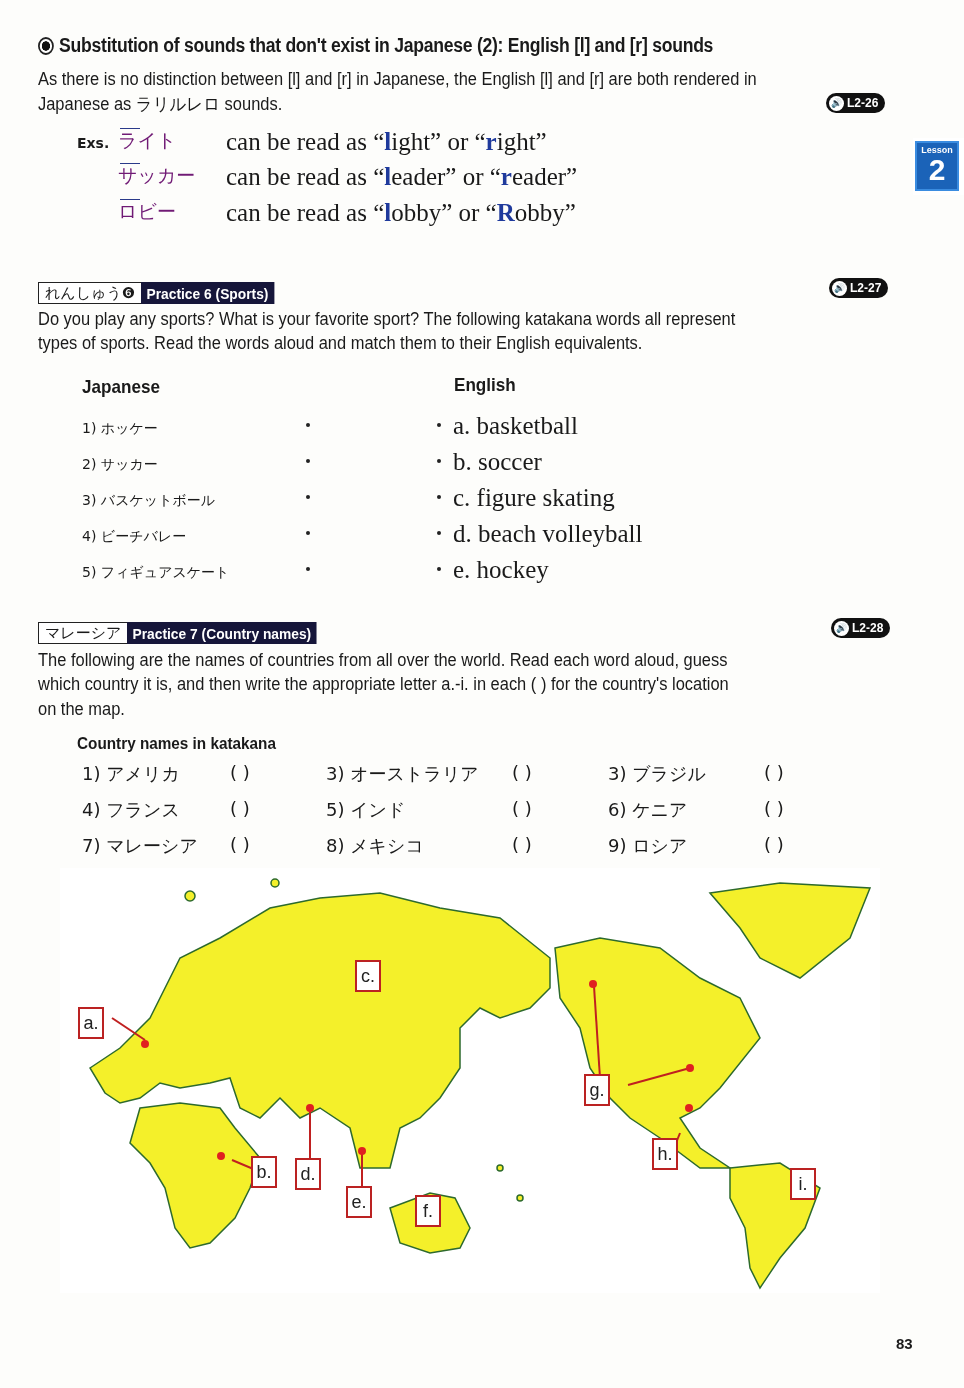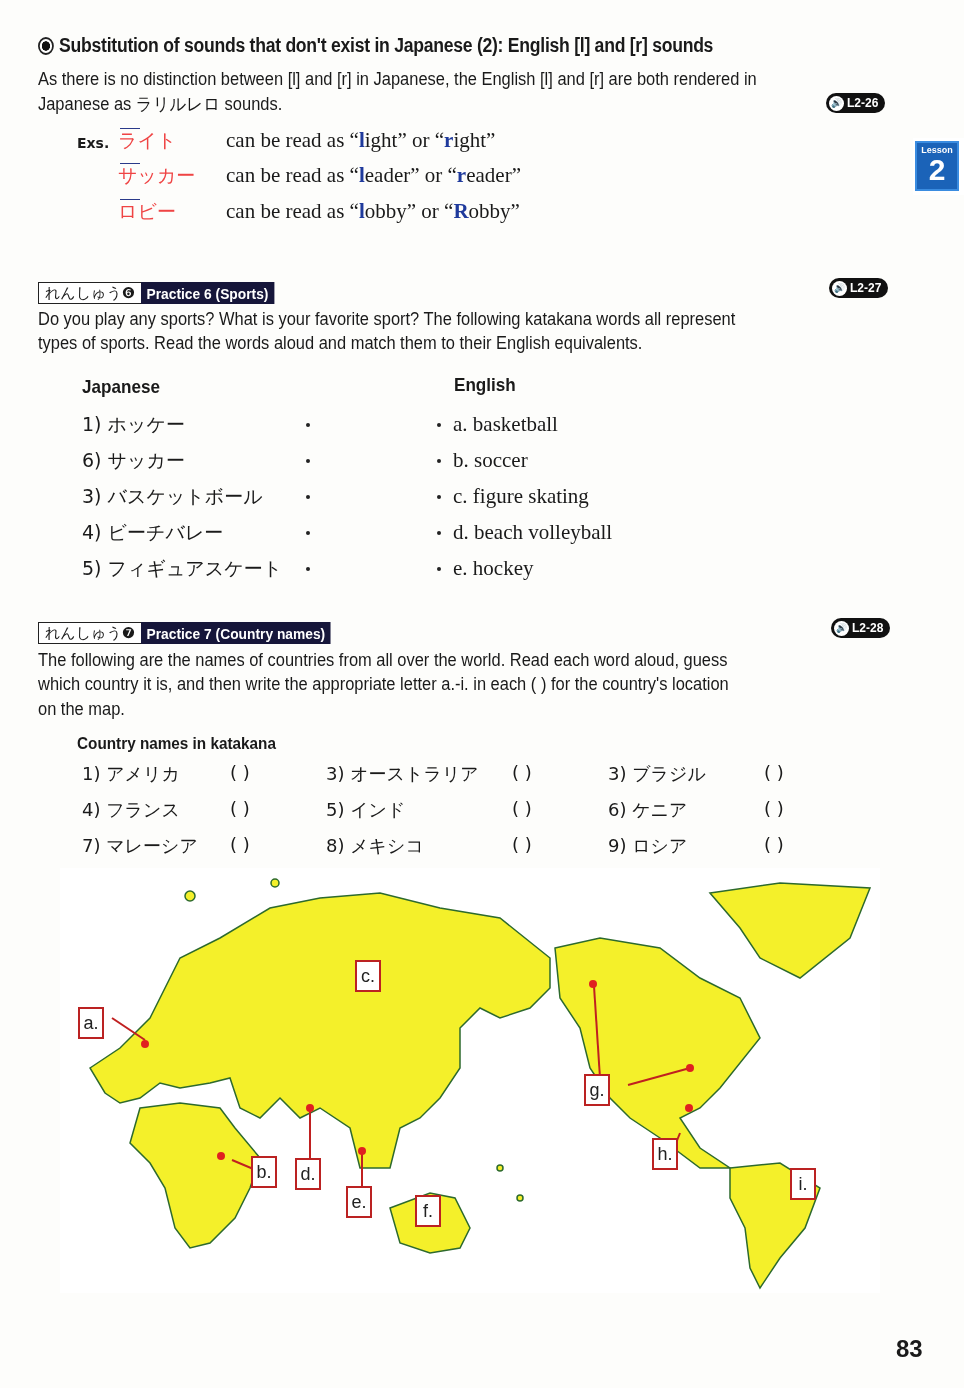--- a/index.html
+++ b/index.html
@@ -5,39 +5,39 @@
   * { box-sizing: border-box; margin: 0; padding: 0; }
   body { width: 964px; height: 1388px; background: #fdfdfb; position: relative; overflow: hidden;
          font-family: "Liberation Sans", sans-serif; color: #1a1a1a; }
   .abs { position: absolute; }
   .h1 { left: 38px; top: 34px; font-size: 20px; font-weight: bold; letter-spacing: -0.3px; transform: scaleX(0.88); transform-origin: left; white-space: nowrap; }
   .bullet { display: inline-block; width: 18px; height: 18px; border-radius: 50%; border: 2px solid #222; background: radial-gradient(circle, #111 45%, #fff 50%); vertical-align: -3px; margin-right: 6px; }
   .para { font-size: 17.5px; line-height: 25px; color: #1a1a1a; transform: scaleX(0.94); transform-origin: left; white-space: nowrap; }
   .badge { height: 20px; padding: 0 7px 0 3px; border-radius: 10px; background: #111; color: #fff; font-size: 12px; font-weight: bold; display: flex; align-items: center; gap: 3px; }
   .badge .spk { width: 15px; height: 15px; border-radius: 50%; background: #fff; color: #111; font-size: 9px; display: flex; align-items: center; justify-content: center; }
   .ex-label { font-weight: bold; font-size: 14px; font-family: "DejaVu Sans", sans-serif; }
-  .kata { font-size: 19px; font-family: "DejaVu Sans", sans-serif; color: #ef4444; }
+  .kata { font-size: 19px; font-family: "DejaVu Sans", sans-serif; color: #701a75; }
   .ol { border-top: 1.5px solid #2a3a8a; }
-  .serif { font-family: "Liberation Serif", serif; font-size: 21px; }
+  .serif { font-family: "Liberation Serif", serif; font-size: 25px; }
   .blue { color: #1f3a9c; font-weight: bold; }
   .lesson-tab { left: 913px; top: 138px; width: 51px; height: 57px; background: #fff; }
   .lesson-box { position: absolute; left: 2px; top: 3px; width: 44px; height: 50px; background: #1b63b8; border: 2px solid #3a8ce0; color: #fff; text-align: center; }
   .lesson-box .lbl { font-size: 9px; font-weight: bold; margin-top: 2px; }
   .lesson-box .num { font-size: 30px; font-weight: bold; line-height: 30px; }
   .practice-head { display: flex; align-items: stretch; height: 22px; }
   .practice-head .jp { border: 1.5px solid #222; border-right: none; padding: 0 6px; font-size: 15px; font-family: "DejaVu Sans", sans-serif; display: flex; align-items: center; background: #fff; }
   .practice-head .en { background: #16163a; color: #fff; font-weight: bold; font-size: 15px; padding: 0 6px; display: flex; align-items: center; transform: scaleX(0.92); transform-origin: left; }
   .col-h { font-size: 19px; font-weight: bold; transform: scaleX(0.9); transform-origin: left; }
-  .row { font-size: 19px; font-family: "DejaVu Sans", sans-serif; }
+  .row { font-size: 14px; font-family: "DejaVu Sans", sans-serif; margin-top: 8px; }
   .dot { width: 4px; height: 4px; border-radius: 50%; background: #222; }
   .cn-row { font-size: 18px; font-family: "DejaVu Sans", sans-serif; white-space: nowrap; }
   .map { left: 60px; top: 868px; width: 820px; height: 425px; background: #fff; }
   .label-box { position: absolute; background: #fff; border: 2px solid #b22; width: 26px; height: 32px; font-size: 18px; display: flex; align-items: center; justify-content: center; color: #222; }
   .pin { position: absolute; width: 8px; height: 8px; border-radius: 50%; background: #e02020; }
-  .page-num { left: 896px; top: 1335px; font-size: 24px; font-weight: bold; }
+  .page-num { left: 896px; top: 1335px; font-size: 15px; font-weight: bold; }
 </style>
 </head>
 <body>
 
 <div class="abs h1"><span class="bullet"></span><span>Substitution of sounds that don't exist in Japanese (2): English [l] and [r] sounds</span></div>
 <div class="abs para" style="left:38px; top:67px;">As there is no distinction between [l] and [r] in Japanese, the English [l] and [r] are both rendered in</div>
 <div class="abs para" style="left:38px; top:92px;">Japanese as ラリルレロ sounds.</div>
 <div class="abs badge" style="left:826px; top:93px;">
     <span class="spk">🔊</span>
     <span>L2-26</span>
@@ -76,21 +76,21 @@
     <span class="spk">🔊</span>
     <span>L2-27</span>
   </div>
 <div class="abs para" style="left:38px; top:307px;">Do you play any sports? What is your favorite sport? The following katakana words all represent</div>
 <div class="abs para" style="left:38px; top:331px;">types of sports. Read the words aloud and match them to their English equivalents.</div>
 
 <div class="abs col-h" style="left:82px; top:376px;">Japanese</div>
 <div class="abs col-h" style="left:454px; top:374px;">English</div>
 
 <div class="abs row" style="left:82px; top:412px;">1) ホッケー</div>
-<div class="abs row" style="left:82px; top:448px;">6) サッカー</div>
+<div class="abs row" style="left:82px; top:448px;">2) サッカー</div>
 <div class="abs row" style="left:82px; top:484px;">3) バスケットボール</div>
 <div class="abs row" style="left:82px; top:520px;">4) ビーチバレー</div>
 <div class="abs row" style="left:82px; top:556px;">5) フィギュアスケート</div>
 
 <div class="abs dot" style="left:306px; top:423px;"></div>
 <div class="abs dot" style="left:306px; top:459px;"></div>
 <div class="abs dot" style="left:306px; top:495px;"></div>
 <div class="abs dot" style="left:306px; top:531px;"></div>
 <div class="abs dot" style="left:306px; top:567px;"></div>
 
@@ -100,21 +100,21 @@
 <div class="abs dot" style="left:437px; top:531px;"></div>
 <div class="abs dot" style="left:437px; top:567px;"></div>
 
 <div class="abs serif" style="left:453px; top:412px;">a. basketball</div>
 <div class="abs serif" style="left:453px; top:448px;">b. soccer</div>
 <div class="abs serif" style="left:453px; top:484px;text-align:center;">c. figure skating</div>
 <div class="abs serif" style="left:453px; top:520px;text-align:center;">d. beach volleyball</div>
 <div class="abs serif" style="left:453px; top:556px;">e. hockey</div>
 
 <div class="abs practice-head" style="left:38px; top:622px;">
-  <span class="jp">れんしゅう❼</span>
+  <span class="jp">マレーシア</span>
   <span class="en">Practice 7 (Country names)</span>
 </div>
 <div class="abs badge" style="left:831px; top:618px;">
     <span class="spk">🔊</span>
     <span>L2-28</span>
   </div>
 <div class="abs para" style="left:38px; top:648px;">The following are the names of countries from all over the world. Read each word aloud, guess</div>
 <div class="abs para" style="left:38px; top:672px;">which country it is, and then write the appropriate letter a.-i. in each (    ) for the country's location</div>
 <div class="abs para" style="left:38px; top:697px;">on the map.</div>
 

